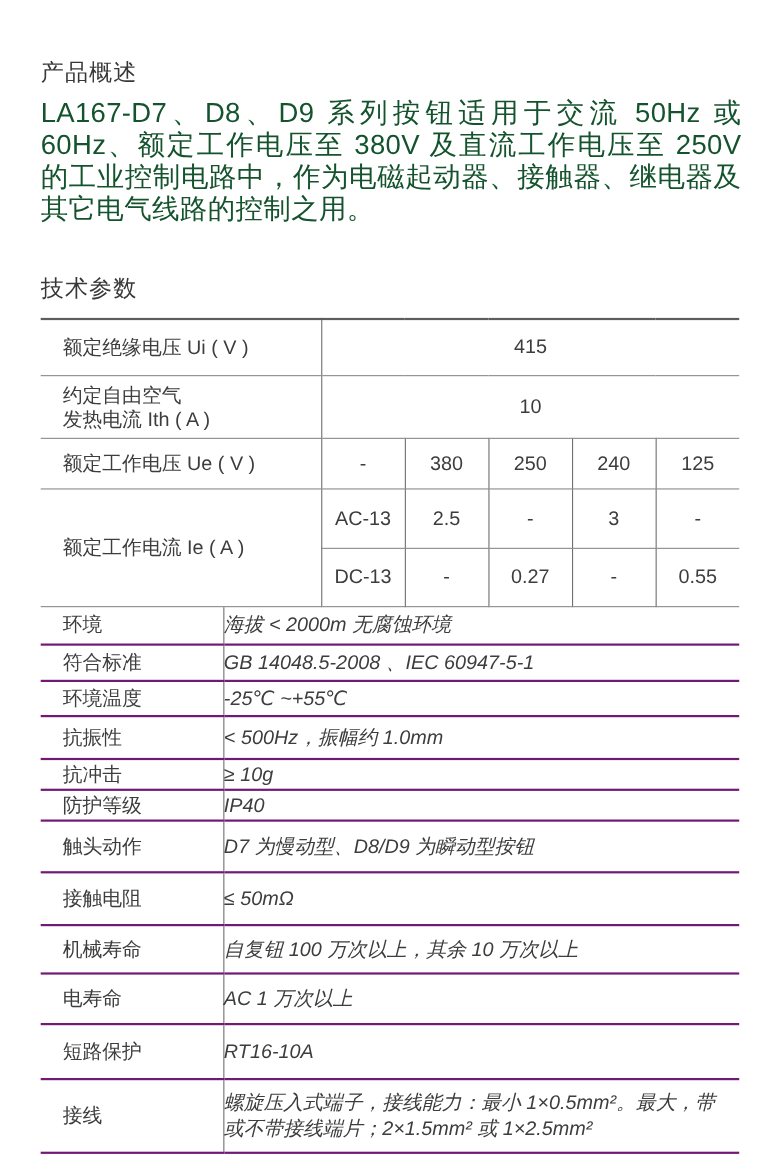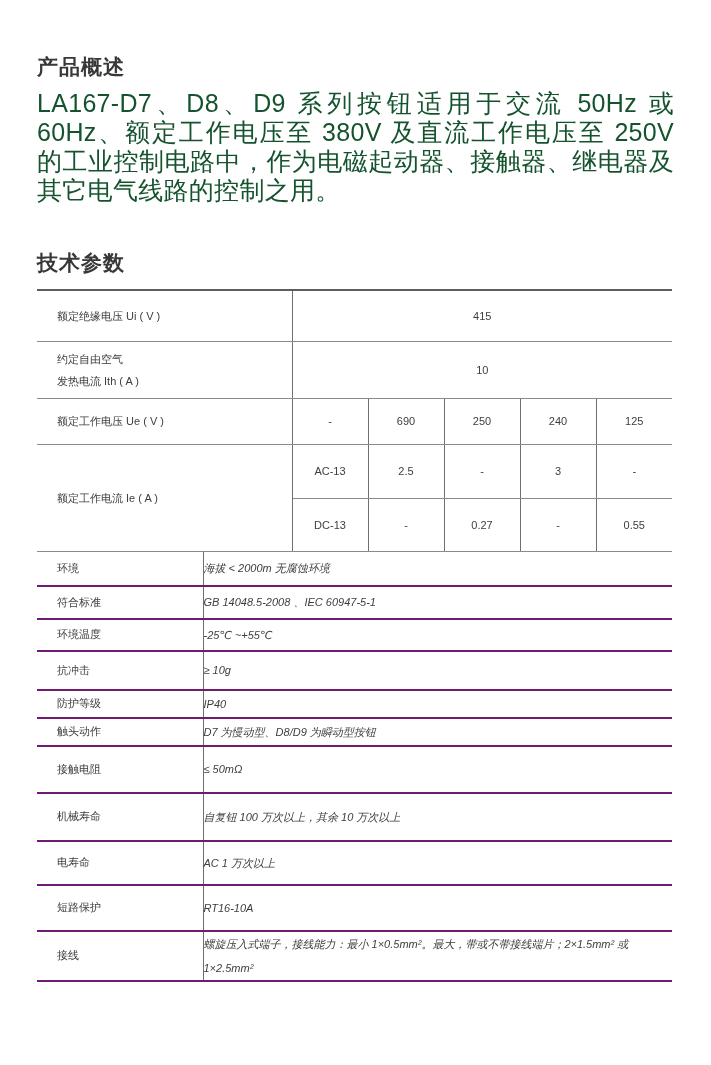--- a/index.html
+++ b/index.html
@@ -6,33 +6,33 @@
   html,body { background:#ffffff; }
   body {
     width:711px; height:1065px;
     font-family:"Liberation Sans","DejaVu Sans",sans-serif;
     color:#3c3c3c;
     overflow:hidden;
   }
   .page { padding:54px 37px 0 37px; width:711px; }
 
   .section-title {
-    font-size:21px; font-weight:700; color:#383838; letter-spacing:1px;
+    font-size:21px; font-weight:400; color:#383838; letter-spacing:1px;
     line-height:26px;
   }
   .overview-title { margin-bottom:9px; }
   .overview-body {
     font-size:25px; line-height:29px; color:#14532d;
     letter-spacing:0.3px; text-align:justify;
   }
   .specs-title { margin-top:45px; margin-bottom:13px; }
 
   table {
     border-collapse:collapse; table-layout:fixed;
-    width:635px; font-size:11px; color:#3d3d3d;
+    width:635px; font-size:18px; color:#3d3d3d;
   }
   td { vertical-align:middle; }
 
   
   .t1 { border-top:2px solid #5d5d5d; }
   .t1 td { border-bottom:1px solid #8a8a8a; }
   .t1 .lbl {
     text-align:left; padding-left:20px;
     border-right:1px solid #6f6f6f;
     line-height:22px;
@@ -90,21 +90,21 @@
     <tr class="r2">
       <td class="lbl">
         <span>约定自由空气</span><br>
         <span>发热电流 Ith ( A )</span>
       </td>
       <td class="c" colspan="5">10</td>
     </tr>
     <tr class="r3">
       <td class="lbl">额定工作电压 Ue ( V )</td>
       <td class="c vr">-</td>
-      <td class="c vr">690</td>
+      <td class="c vr">380</td>
       <td class="c vr">250</td>
       <td class="c vr">240</td>
       <td class="c">125</td>
     </tr>
     <tr class="r4">
       <td class="lbl" rowspan="2">额定工作电流 Ie ( A )</td>
       <td class="c vr">AC-13</td>
       <td class="c vr">2.5</td>
       <td class="c vr">-</td>
       <td class="c vr">3</td>
@@ -132,20 +132,24 @@
     </tr>
     <tr>
       <td class="lbl">符合标准</td>
       <td class="val">GB 14048.5-2008 、IEC 60947-5-1</td>
     </tr>
     <tr>
       <td class="lbl">环境温度</td>
       <td class="val">-25℃ ~+55℃</td>
     </tr>
     <tr>
+      <td class="lbl">抗振性</td>
+      <td class="val">&lt; 500Hz，振幅约 1.0mm</td>
+    </tr>
+    <tr>
       <td class="lbl">抗冲击</td>
       <td class="val">≥ 10g</td>
     </tr>
     <tr>
       <td class="lbl">防护等级</td>
       <td class="val">IP40</td>
     </tr>
     <tr>
       <td class="lbl">触头动作</td>
       <td class="val">D7 为慢动型、D8/D9 为瞬动型按钮</td>

